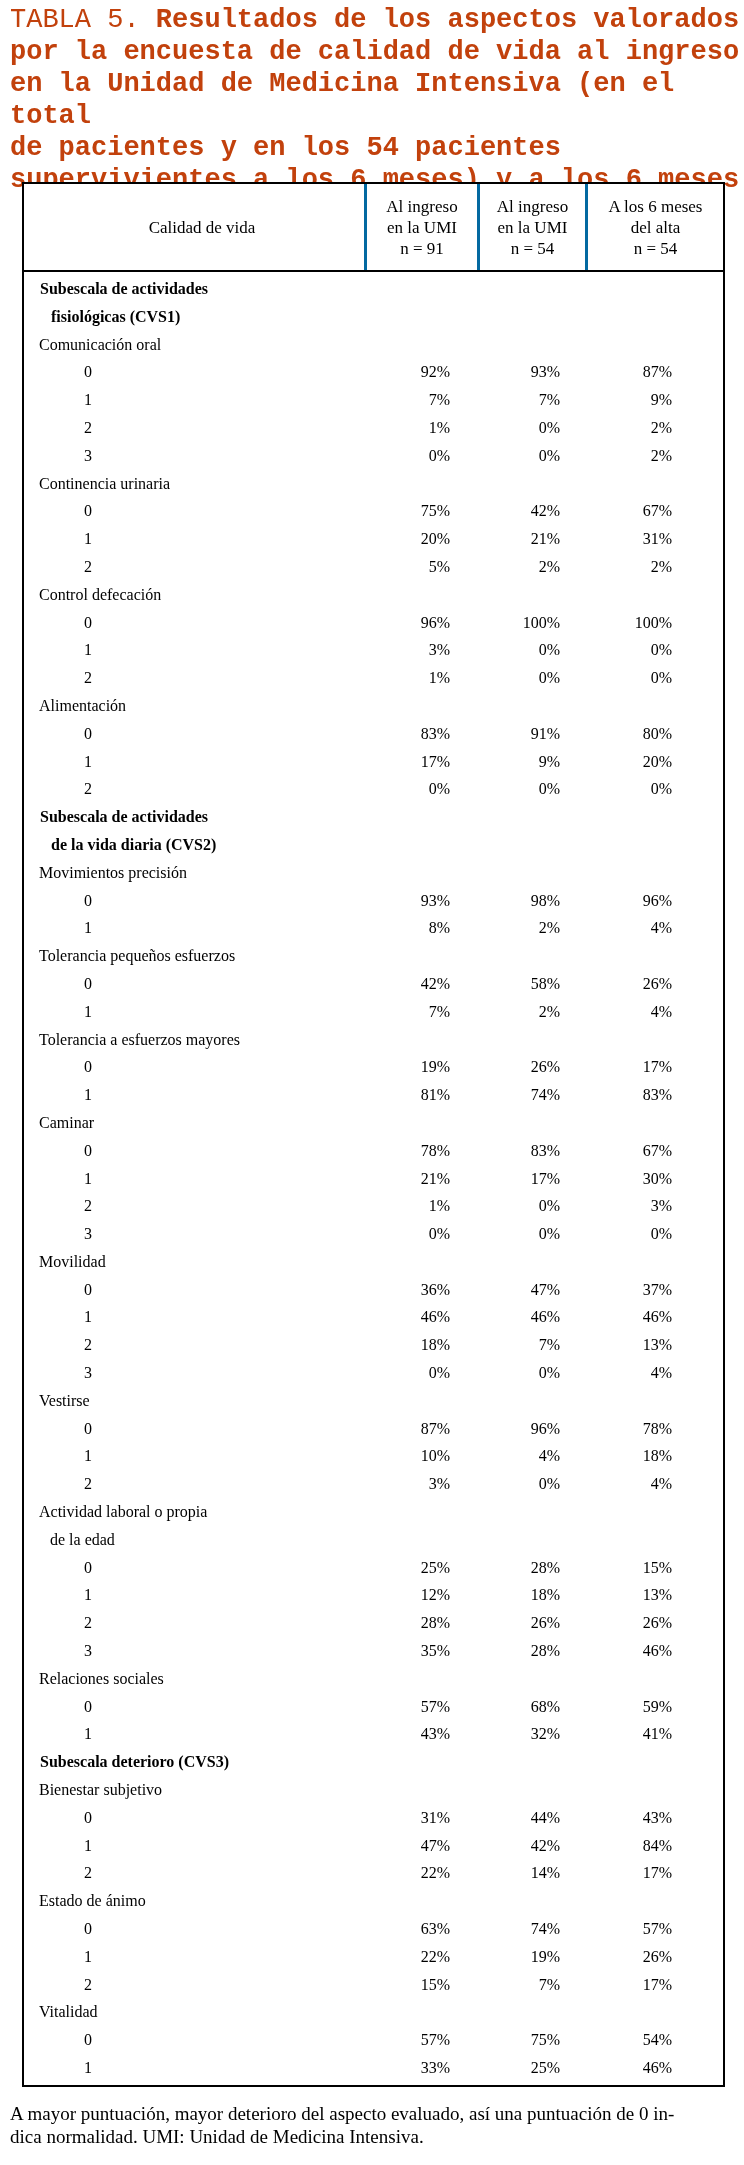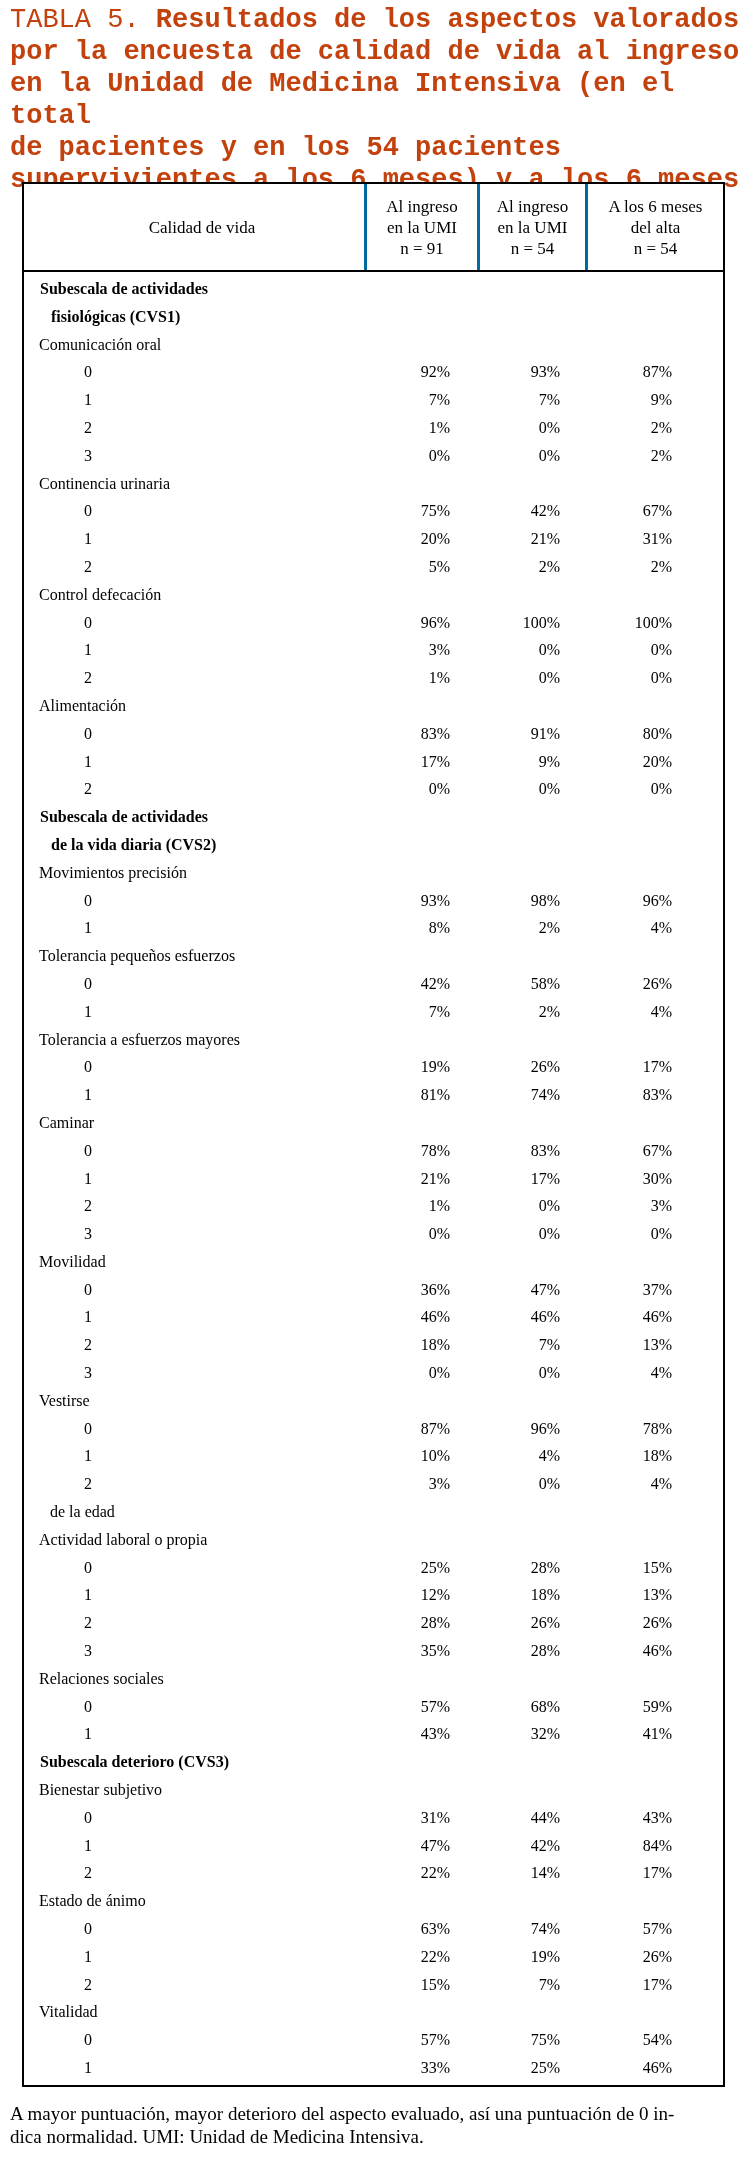--- a/index.html
+++ b/index.html
@@ -289,22 +289,22 @@
           <div class="val">10%</div>
           <div class="val">4%</div>
           <div class="val">18%</div>
         </div>
         <div class="row grid">
           <div class="c0">2</div>
           <div class="val">3%</div>
           <div class="val">0%</div>
           <div class="val">4%</div>
         </div>
+        <div class="row plain lab">Actividad laboral o propia</div>
         <div class="row plain lab cont">de la edad</div>
-        <div class="row plain lab">Actividad laboral o propia</div>
         <div class="row grid">
           <div class="c0">0</div>
           <div class="val">25%</div>
           <div class="val">28%</div>
           <div class="val">15%</div>
         </div>
         <div class="row grid">
           <div class="c0">1</div>
           <div class="val">12%</div>
           <div class="val">18%</div>

